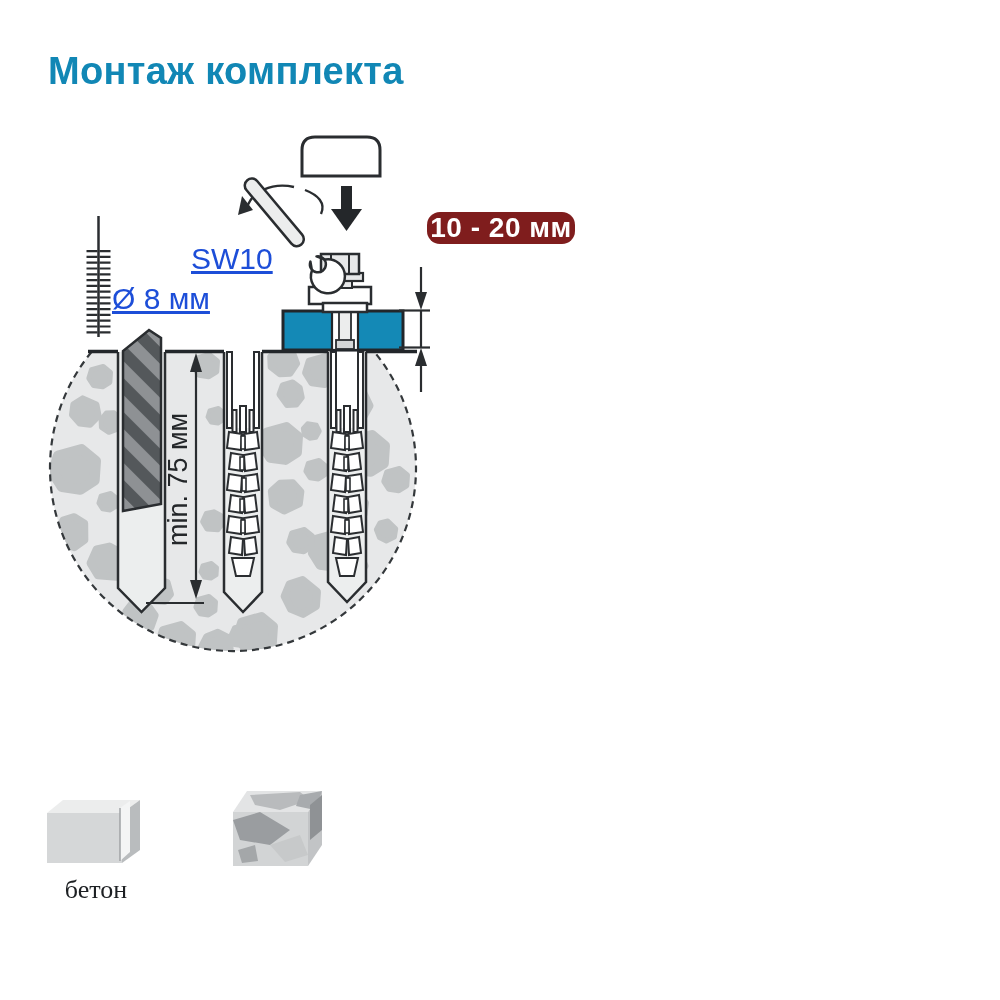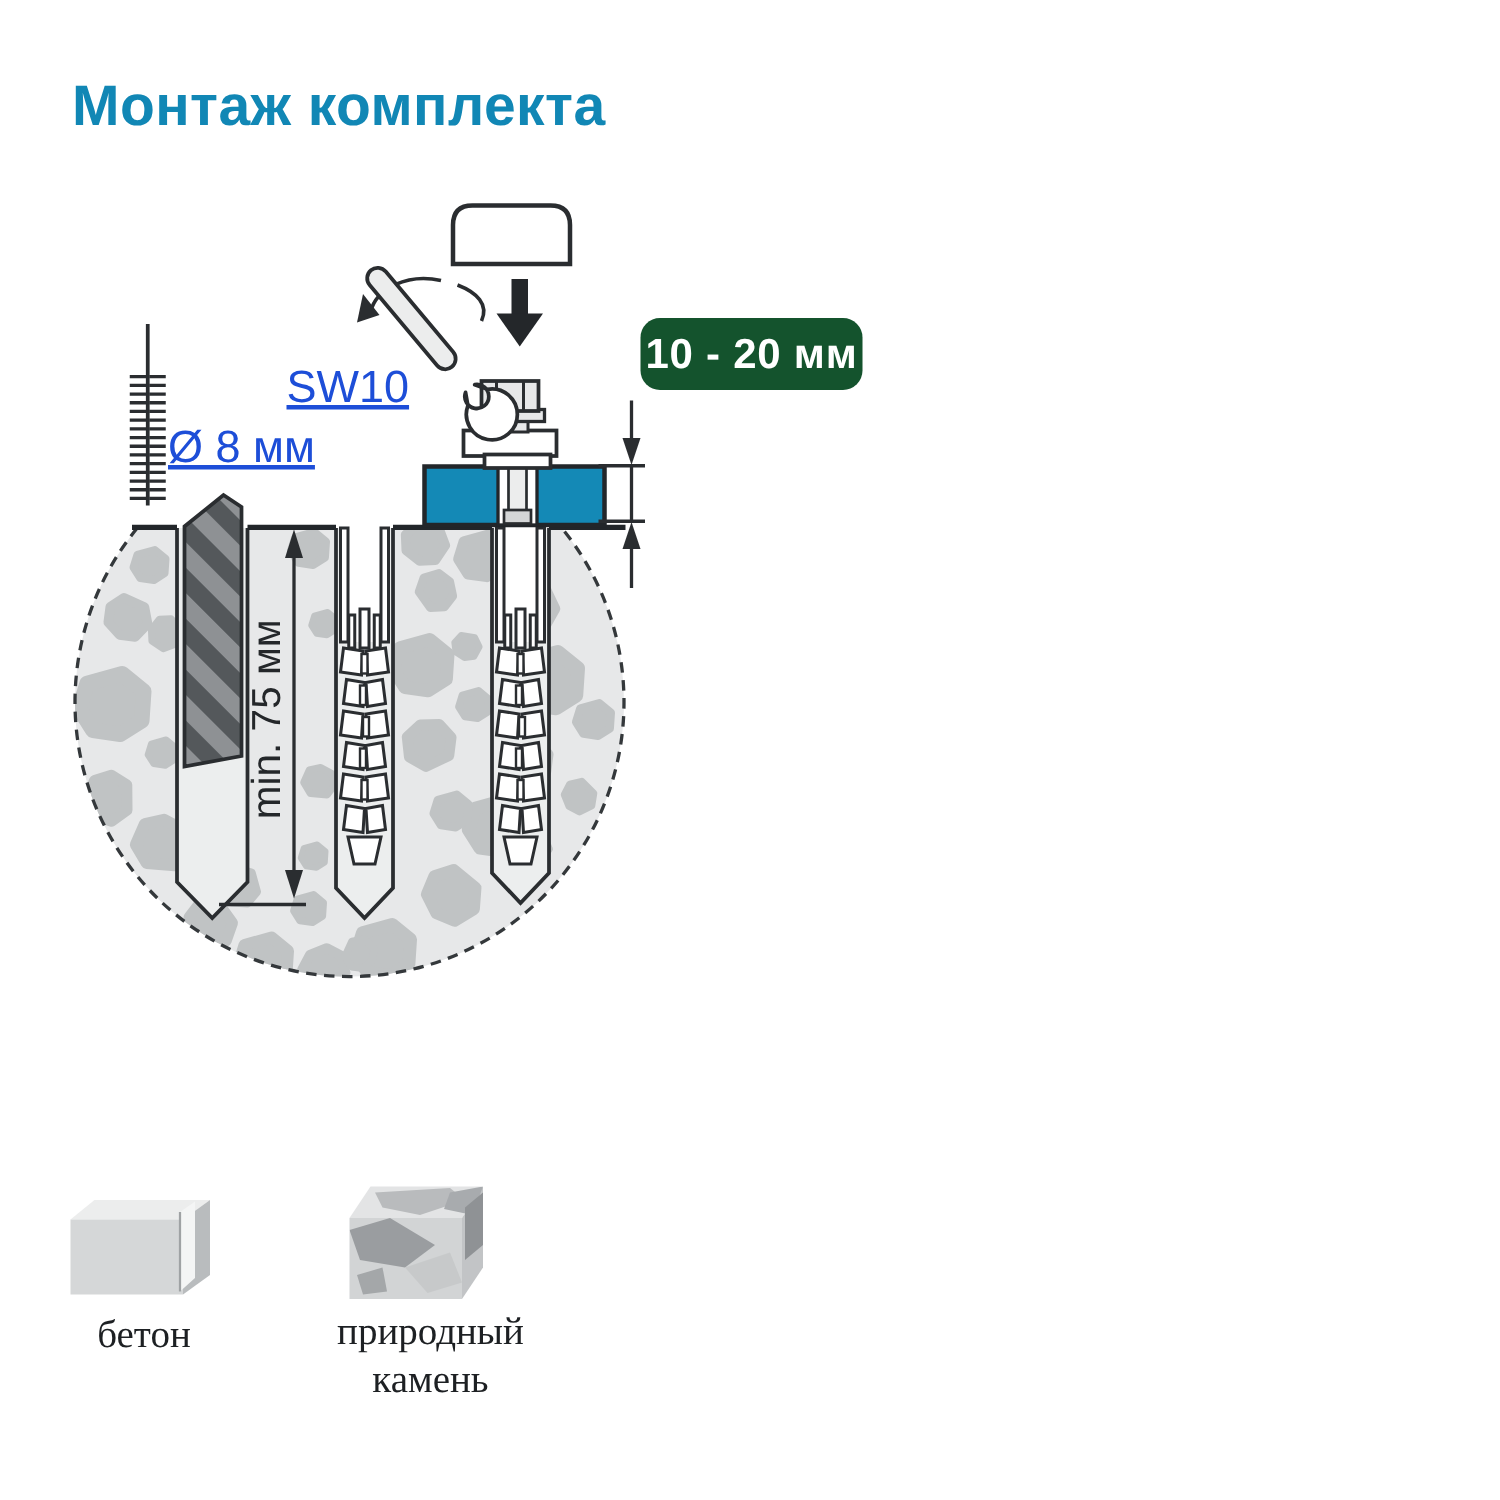--- a/index.html
+++ b/index.html
@@ -3,21 +3,21 @@
 <meta charset="utf-8">
 <style>
   html,body{margin:0;padding:0;background:#fff;}
   #page{position:relative;width:1000px;height:1000px;background:#ffffff;overflow:hidden;
         font-family:"Liberation Sans","DejaVu Sans",sans-serif;padding-left:28px;}
   .abs{position:absolute;}
   .heading{color:#1187b5;font-size:38px;font-weight:700;letter-spacing:.3px;white-space:nowrap;}
   #diagram-svg{position:absolute;left:0;top:0;width:1000px;height:1000px;}
   .diag-label{color:#1d4ed8;font-size:30px;font-weight:500;white-space:nowrap;text-decoration:underline;}
   .badge{display:flex;align-items:center;justify-content:center;
-         left:427px;top:212px;width:148px;height:48px;background:#14532d;color:#ffffff;
+         left:427px;top:212px;width:148px;height:32px;background:#7f1d1d;color:#ffffff;
          border-radius:13px;font-size:28px;font-weight:700;letter-spacing:.5px;white-space:nowrap;}
   .min-depth{left:98px;top:464px;width:160px;text-align:center;transform:rotate(-90deg);
              font-size:27px;font-weight:500;color:#24272a;white-space:nowrap;}
   .mat-label{font-size:26px;color:#1d2023;text-align:center;line-height:1.22;font-family:Liberation Serif, serif;}
 </style>
 </head>
 <body>
 
 <div id="page">
 
@@ -212,15 +212,14 @@
 
   <div class="abs diag-label" style="left:112px;top:282px">Ø 8 мм</div>
 
   <div class="abs badge">10 - 20 мм</div>
 
   <div class="abs min-depth">min. 75 мм</div>
 
 
   <div class="abs mat-label" style="left:40px;top:874px;width:112px">бетон</div>
 
-  <div class="abs mat-label" style="left:217px;top:872px;width:140px">природный камень</div>
 
 </div>
 
 </body></html>

